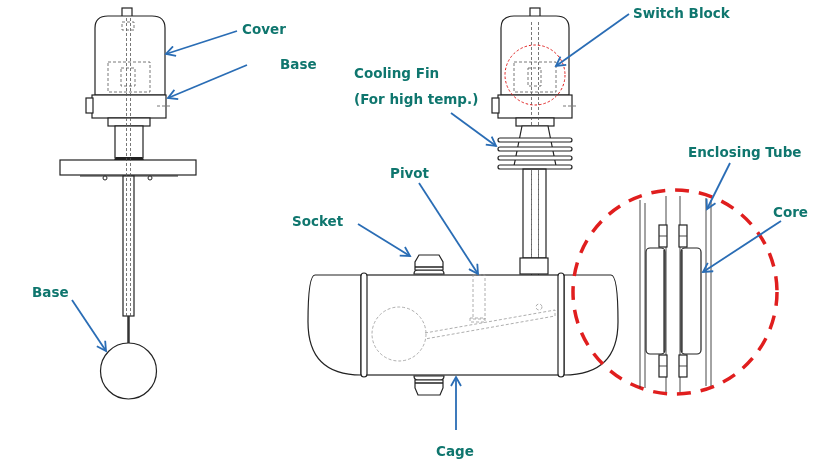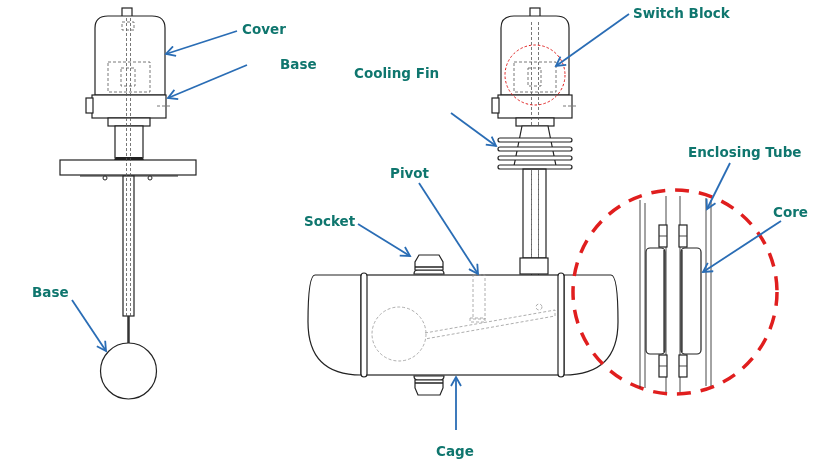--- a/index.html
+++ b/index.html
@@ -162,19 +162,20 @@
     <line class="arrow" x1="730" y1="163" x2="707" y2="209" marker-end="url(#ah)"></line>
     <line class="arrow" x1="781" y1="221" x2="703" y2="272" marker-end="url(#ah)"></line>
   </g>
 </svg>
 
 <div class="lbl" style="left:242px; top:21px;">Cover</div>
 <div class="lbl" style="left:252px; top:56px;margin-left:28px;">Base</div>
 <div class="lbl" style="left:32px; top:284px;">Base</div>
 <div class="lbl" style="left:633px; top:5px;">Switch Block</div>
 <div class="lbl" style="left:354px; top:65px;">Cooling Fin</div>
+<div class="lbl" style="left:354px; top:91px;">(For high temp.)</div>
 <div class="lbl" style="left:390px; top:165px;">Pivot</div>
-<div class="lbl" style="left:304px; top:213px;">Socket</div>
+<div class="lbl" style="left:292px; top:213px;">Socket</div>
 <div class="lbl" style="left:436px; top:443px;">Cage</div>
 <div class="lbl" style="left:688px; top:144px;">Enclosing Tube</div>
 <div class="lbl" style="left:773px; top:204px;">Core</div>
 
 </div>
 
 </body></html>

